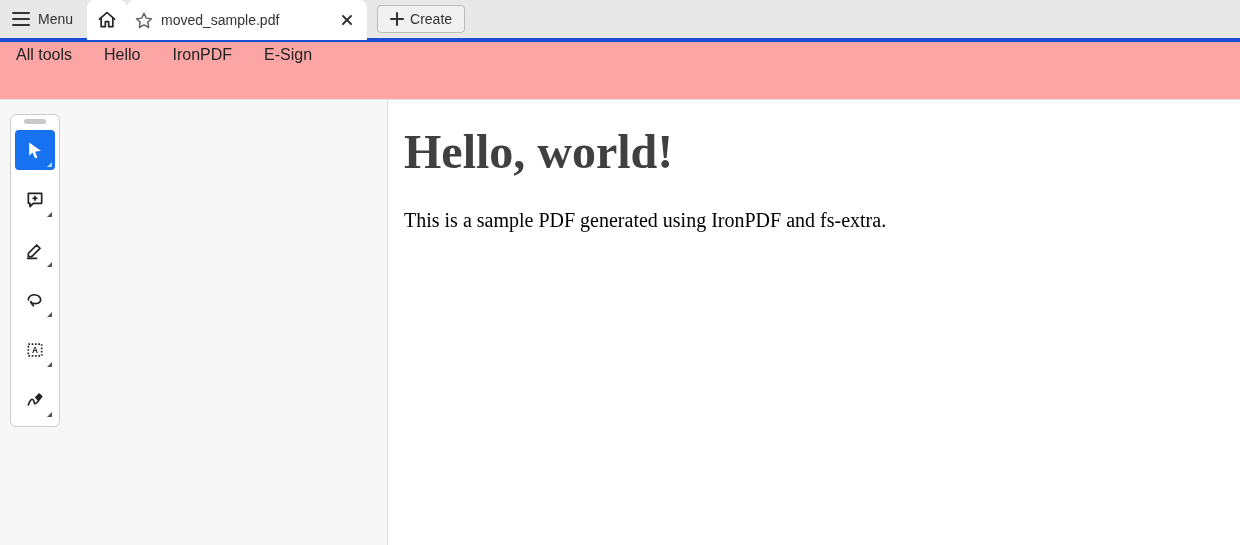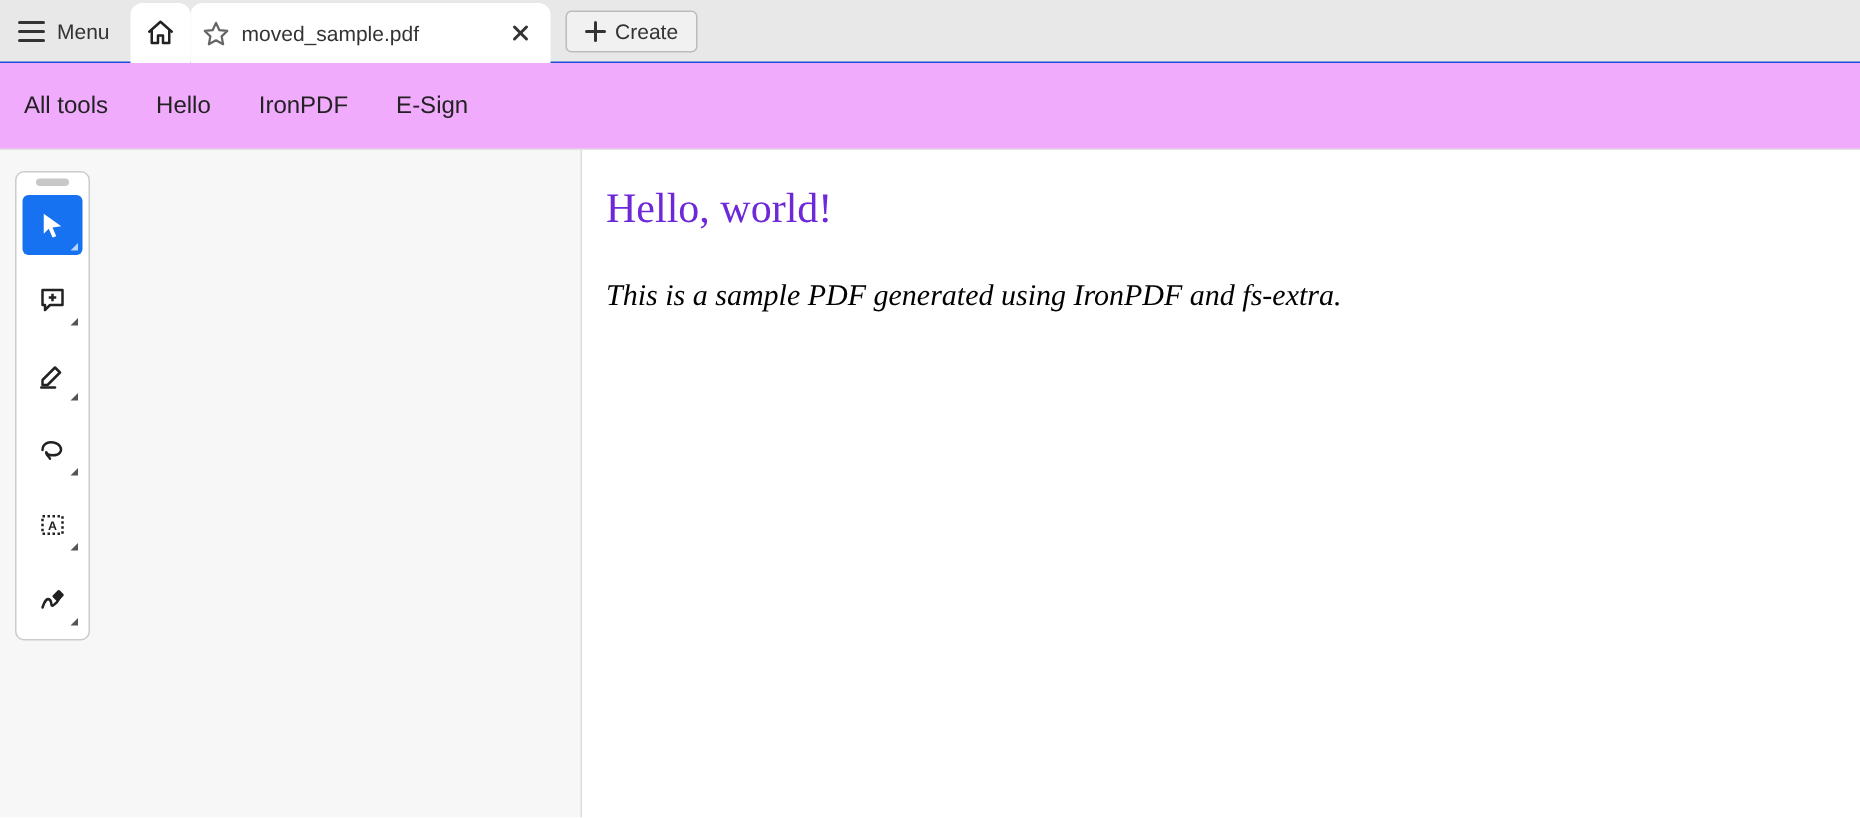--- a/index.html
+++ b/index.html
@@ -9,21 +9,21 @@
       width: 1240px;
       height: 545px;
       overflow: hidden;
     }
     
     .titlebar {
       display: flex;
       align-items: center;
       height: 42px;
       background: #e8e8e8;
-      border-bottom: 1px solid #1d4ed8;
+      border-bottom: 4px solid #1d4ed8;
       padding-left: 6px;
       gap: 0;
     }
     .menu-btn {
       display: flex;
       align-items: center;
       gap: 8px;
       background: transparent;
       border: none;
       padding: 6px 14px 6px 6px;
@@ -82,25 +82,25 @@
       border-radius: 4px;
       padding: 5px 12px;
       font-size: 14px;
       color: #333;
       cursor: pointer;
       justify-content: flex-end;
     }
     
     .menubar {
       display: flex;
-      align-items: center;
+      align-items: flex-start;
       height: 58px;
       padding: 0 14px;
       gap: 28px;
-      background:#f0abfc;
+      background:#fca5a5;
       border-bottom: 1px solid #e2e2e2;
     }
     .menubar .menuitem {
       font-size: 16px;
       color: #222;
       cursor: pointer;
       padding: 4px 2px;
     }
     
     .main {
@@ -148,30 +148,29 @@
     }
     .toolbtn.active .corner { border-bottom-color:#b8d5ff; }
     
     .docview {
       flex:1;
       background:#fff;
       padding: 24px 16px;
     }
     .docview h1 {
       font-family: "Times New Roman", Times, serif;
-      font-weight: normal;
-      font-size: 28px;
-      color:#6d28d9;
+      font-weight: bold;
+      font-size: 48px;
+      color:#404040;
       margin-bottom: 30px;
     }
     .docview p {
       font-family: "Times New Roman", Times, serif;
       font-size: 20px;
       color:#000;
-      font-style:italic;
     }
     svg { display:block; }
   </style>
 </head>
 <body>
 
 <div class="titlebar">
   <button class="menu-btn">
     <span>
       <svg width="18" height="14" viewBox="0 0 18 14">

